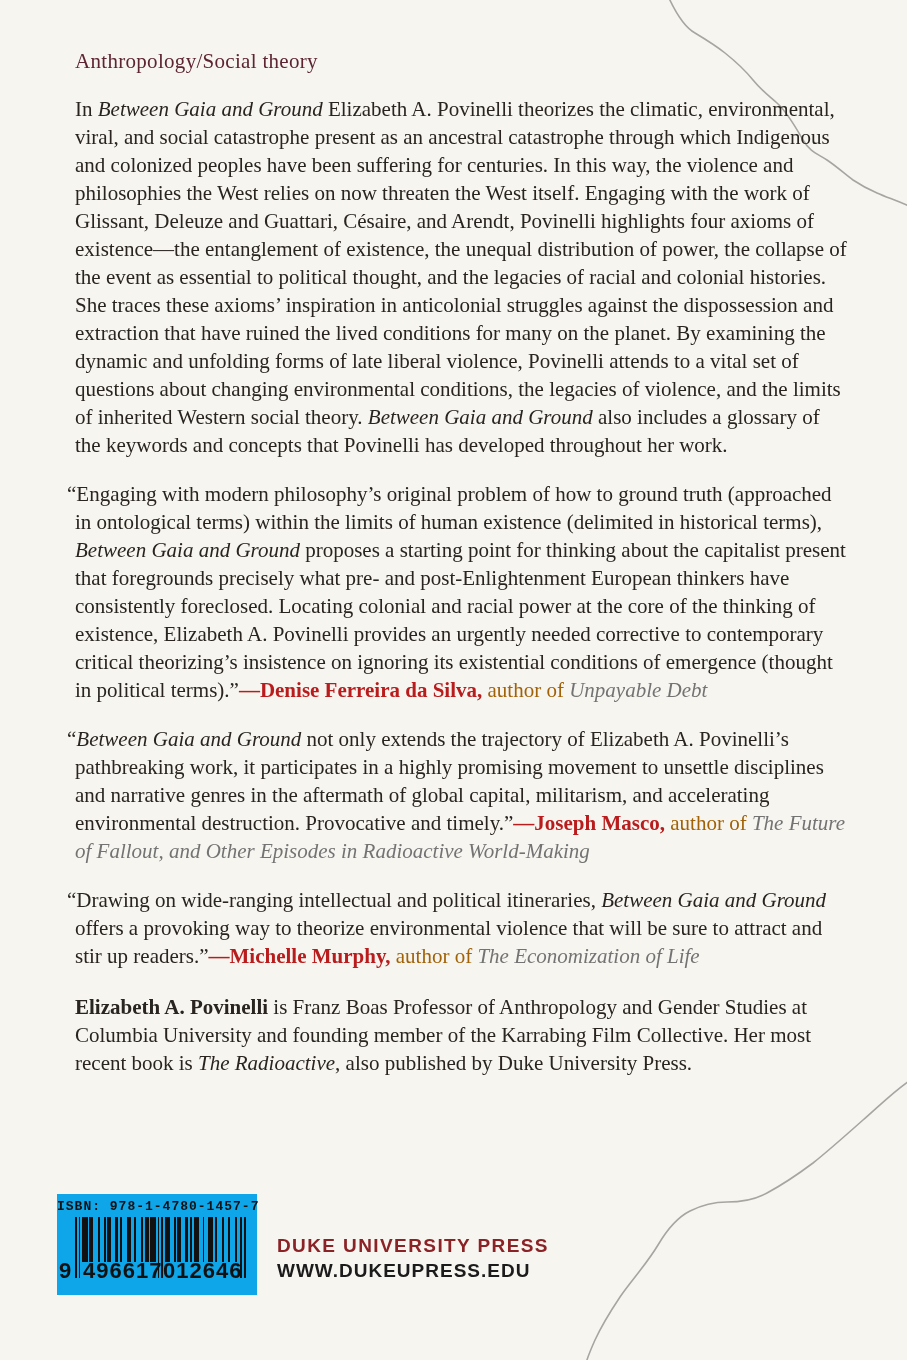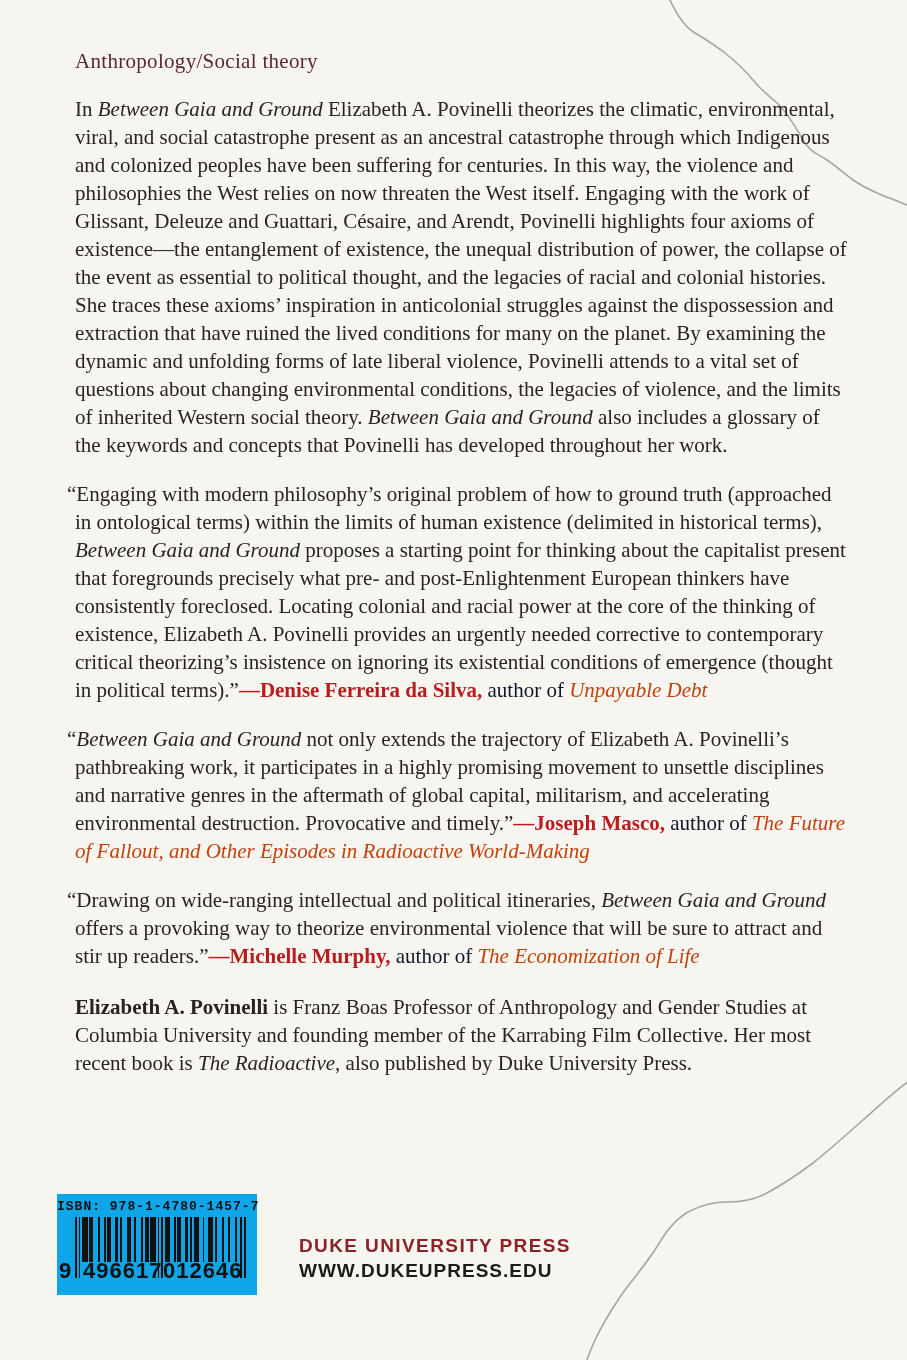--- a/index.html
+++ b/index.html
@@ -24,23 +24,23 @@
     margin:21px 0 0 0;
     font-size:21px;
     line-height:28px;
     text-align:left;
   }
   .blurb{ text-indent:-8px; }
   .bio{ margin-top:23px; }
   .seg-r{}
   .seg-i{font-style:italic;}
   .seg-b{font-weight:bold;}
-  .seg-m{color:#0f172a;}
+  .seg-m{color:#a16207;}
   .seg-mb{color:#b91c1c;font-weight:bold;}
-  .seg-mi{color:#c2410c;font-style:italic;}
+  .seg-mi{color:#737373;font-style:italic;}
 
   
   .barcode-box{
     position:absolute;left:57px;top:1194px;
     width:200px;height:101px;
     background:#0ea5e9;
   }
   .isbn-label{
     position:absolute;top:5px;left:0;width:100%;
     text-align:center;
@@ -61,21 +61,20 @@
     font-weight:bold;font-size:22px;color:#111;
   }
   .bc-digit-left{position:absolute;left:2px;top:2px;}
   .bc-group1{position:absolute;left:26px;top:2px;letter-spacing:1px;}
   .bc-group2{position:absolute;left:106px;top:2px;letter-spacing:1px;}
 
   .publisher{
     position:absolute;left:277px;top:1235px;
     font-family:"Liberation Sans", sans-serif;
     font-weight:bold;
-    margin-left:22px;
   }
   .press-name{
     font-size:19px;letter-spacing:1.4px;color:#8b2226;white-space:nowrap;
   }
   .press-url{
     font-size:19px;letter-spacing:1px;color:#1b1b1b;margin-top:3px;white-space:nowrap;
   }
 </style>
 </head>
 <body>

